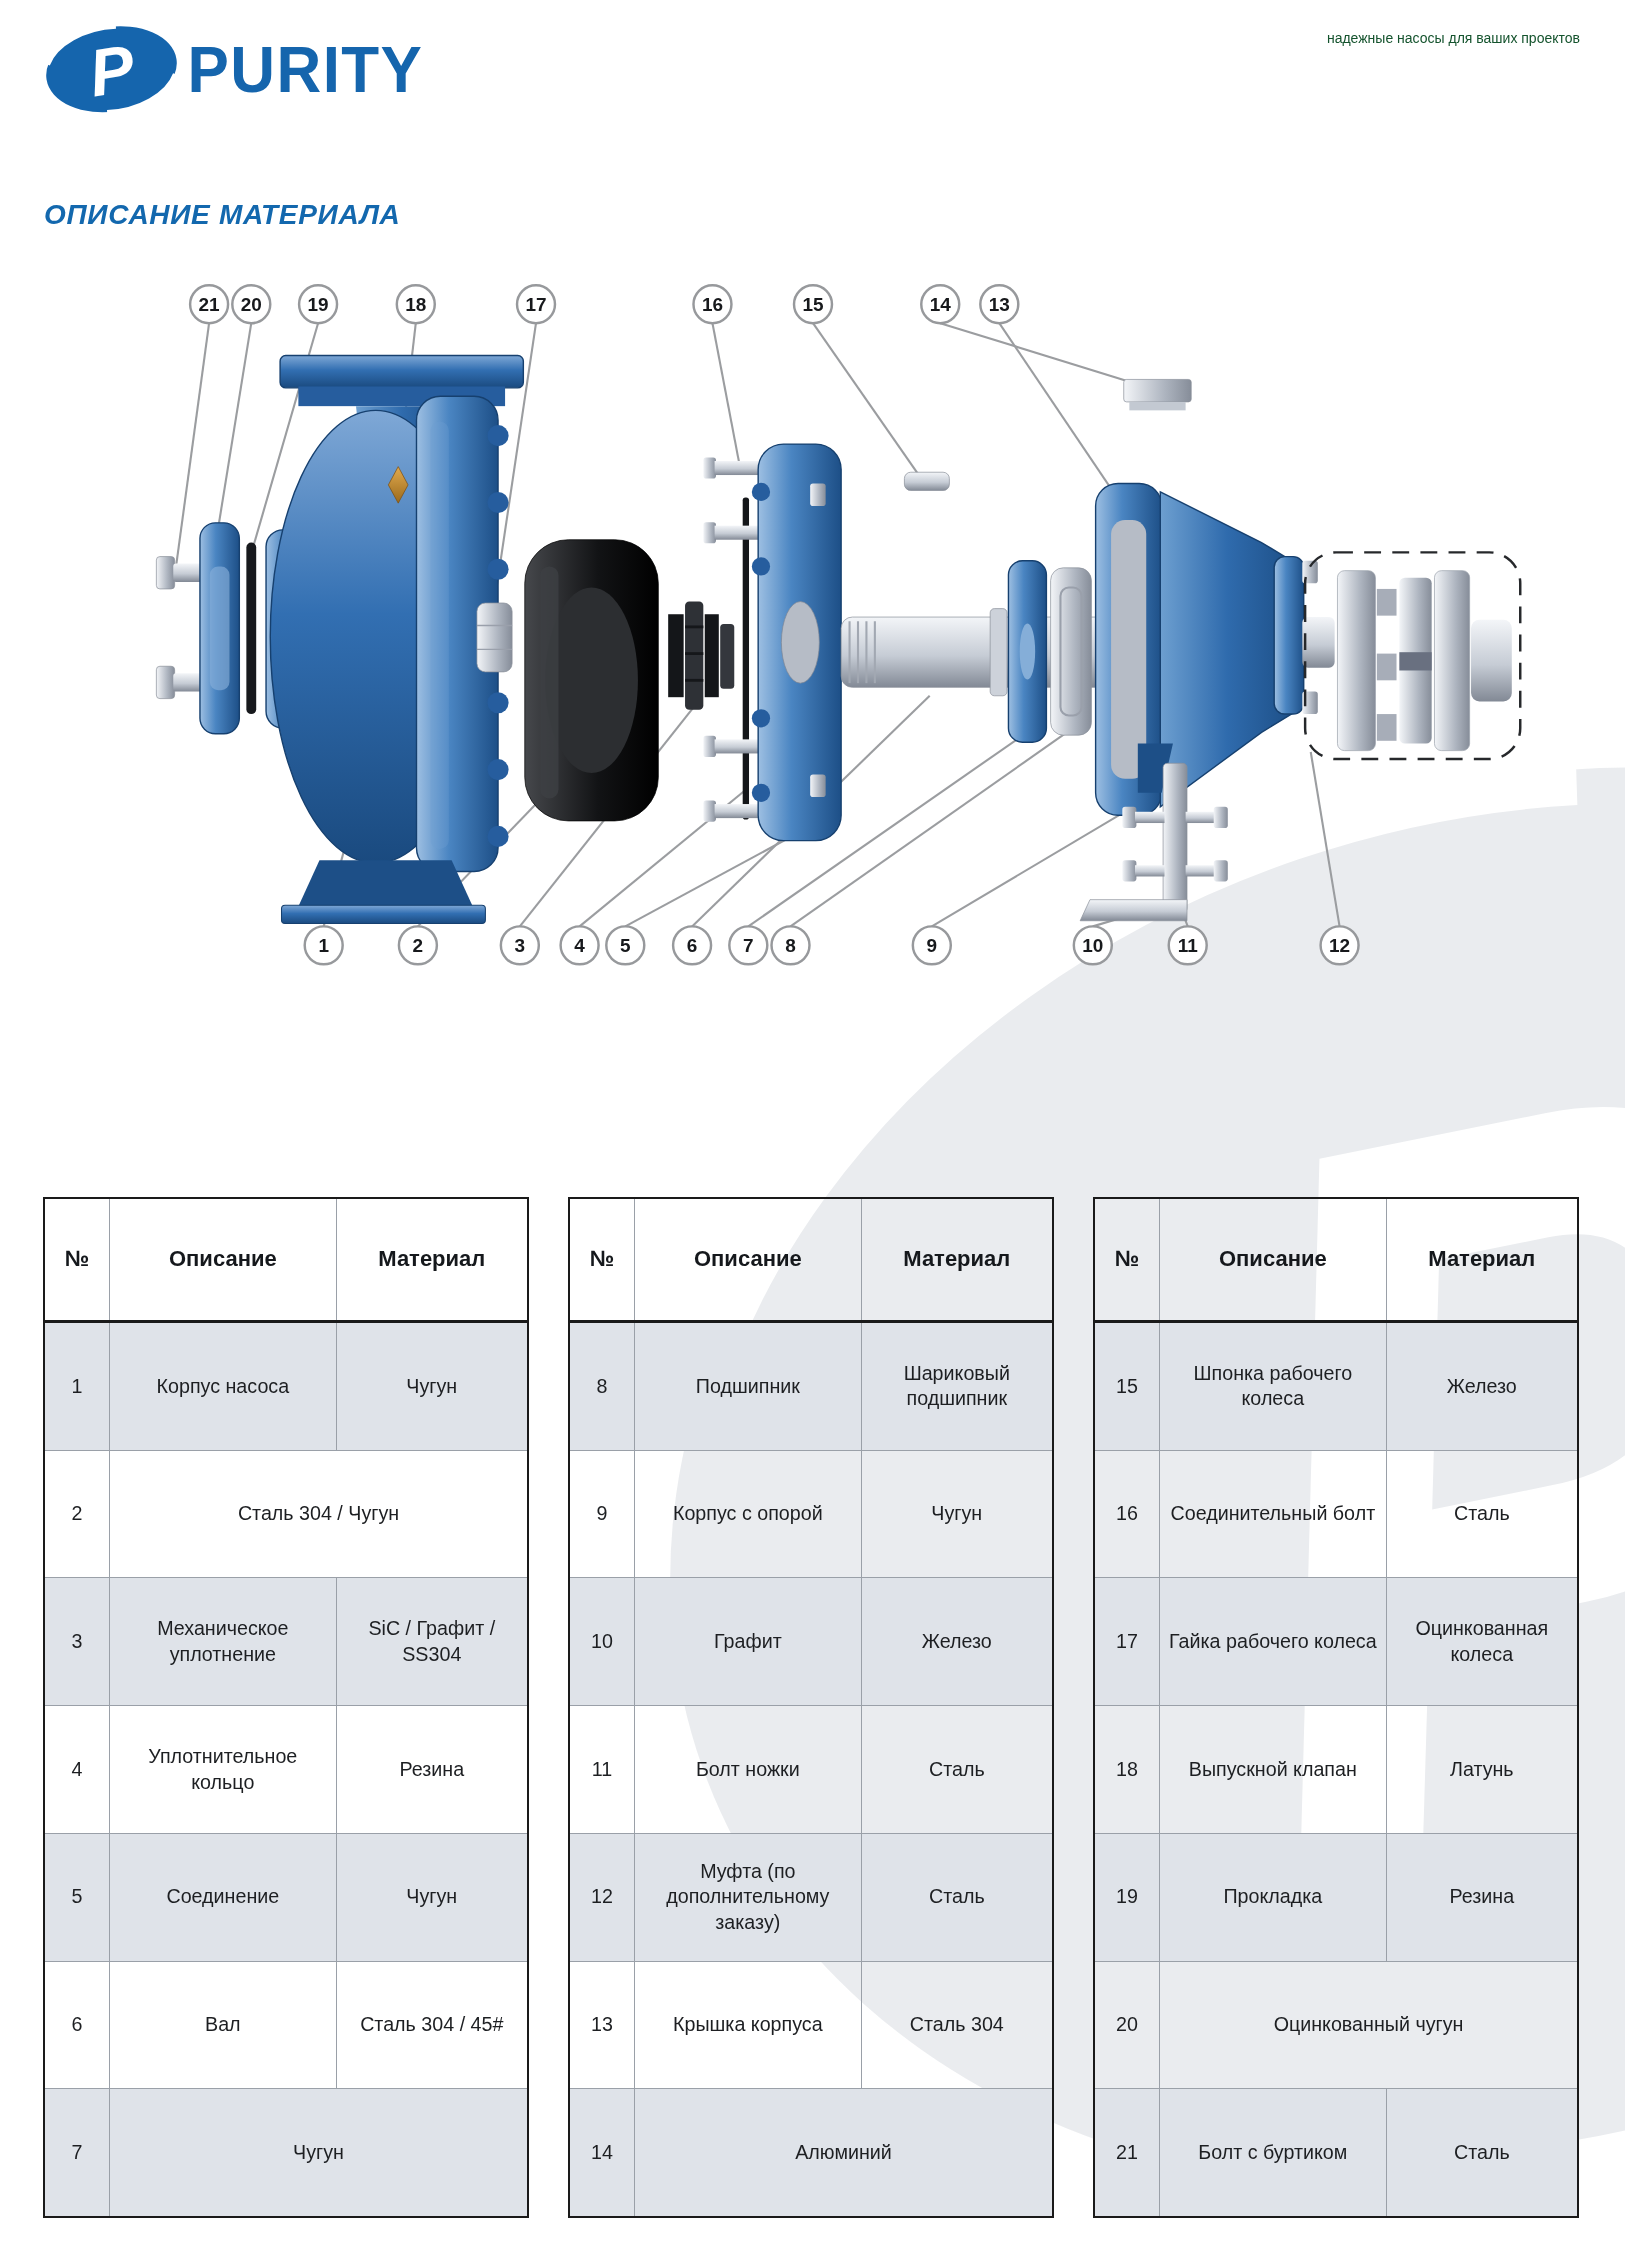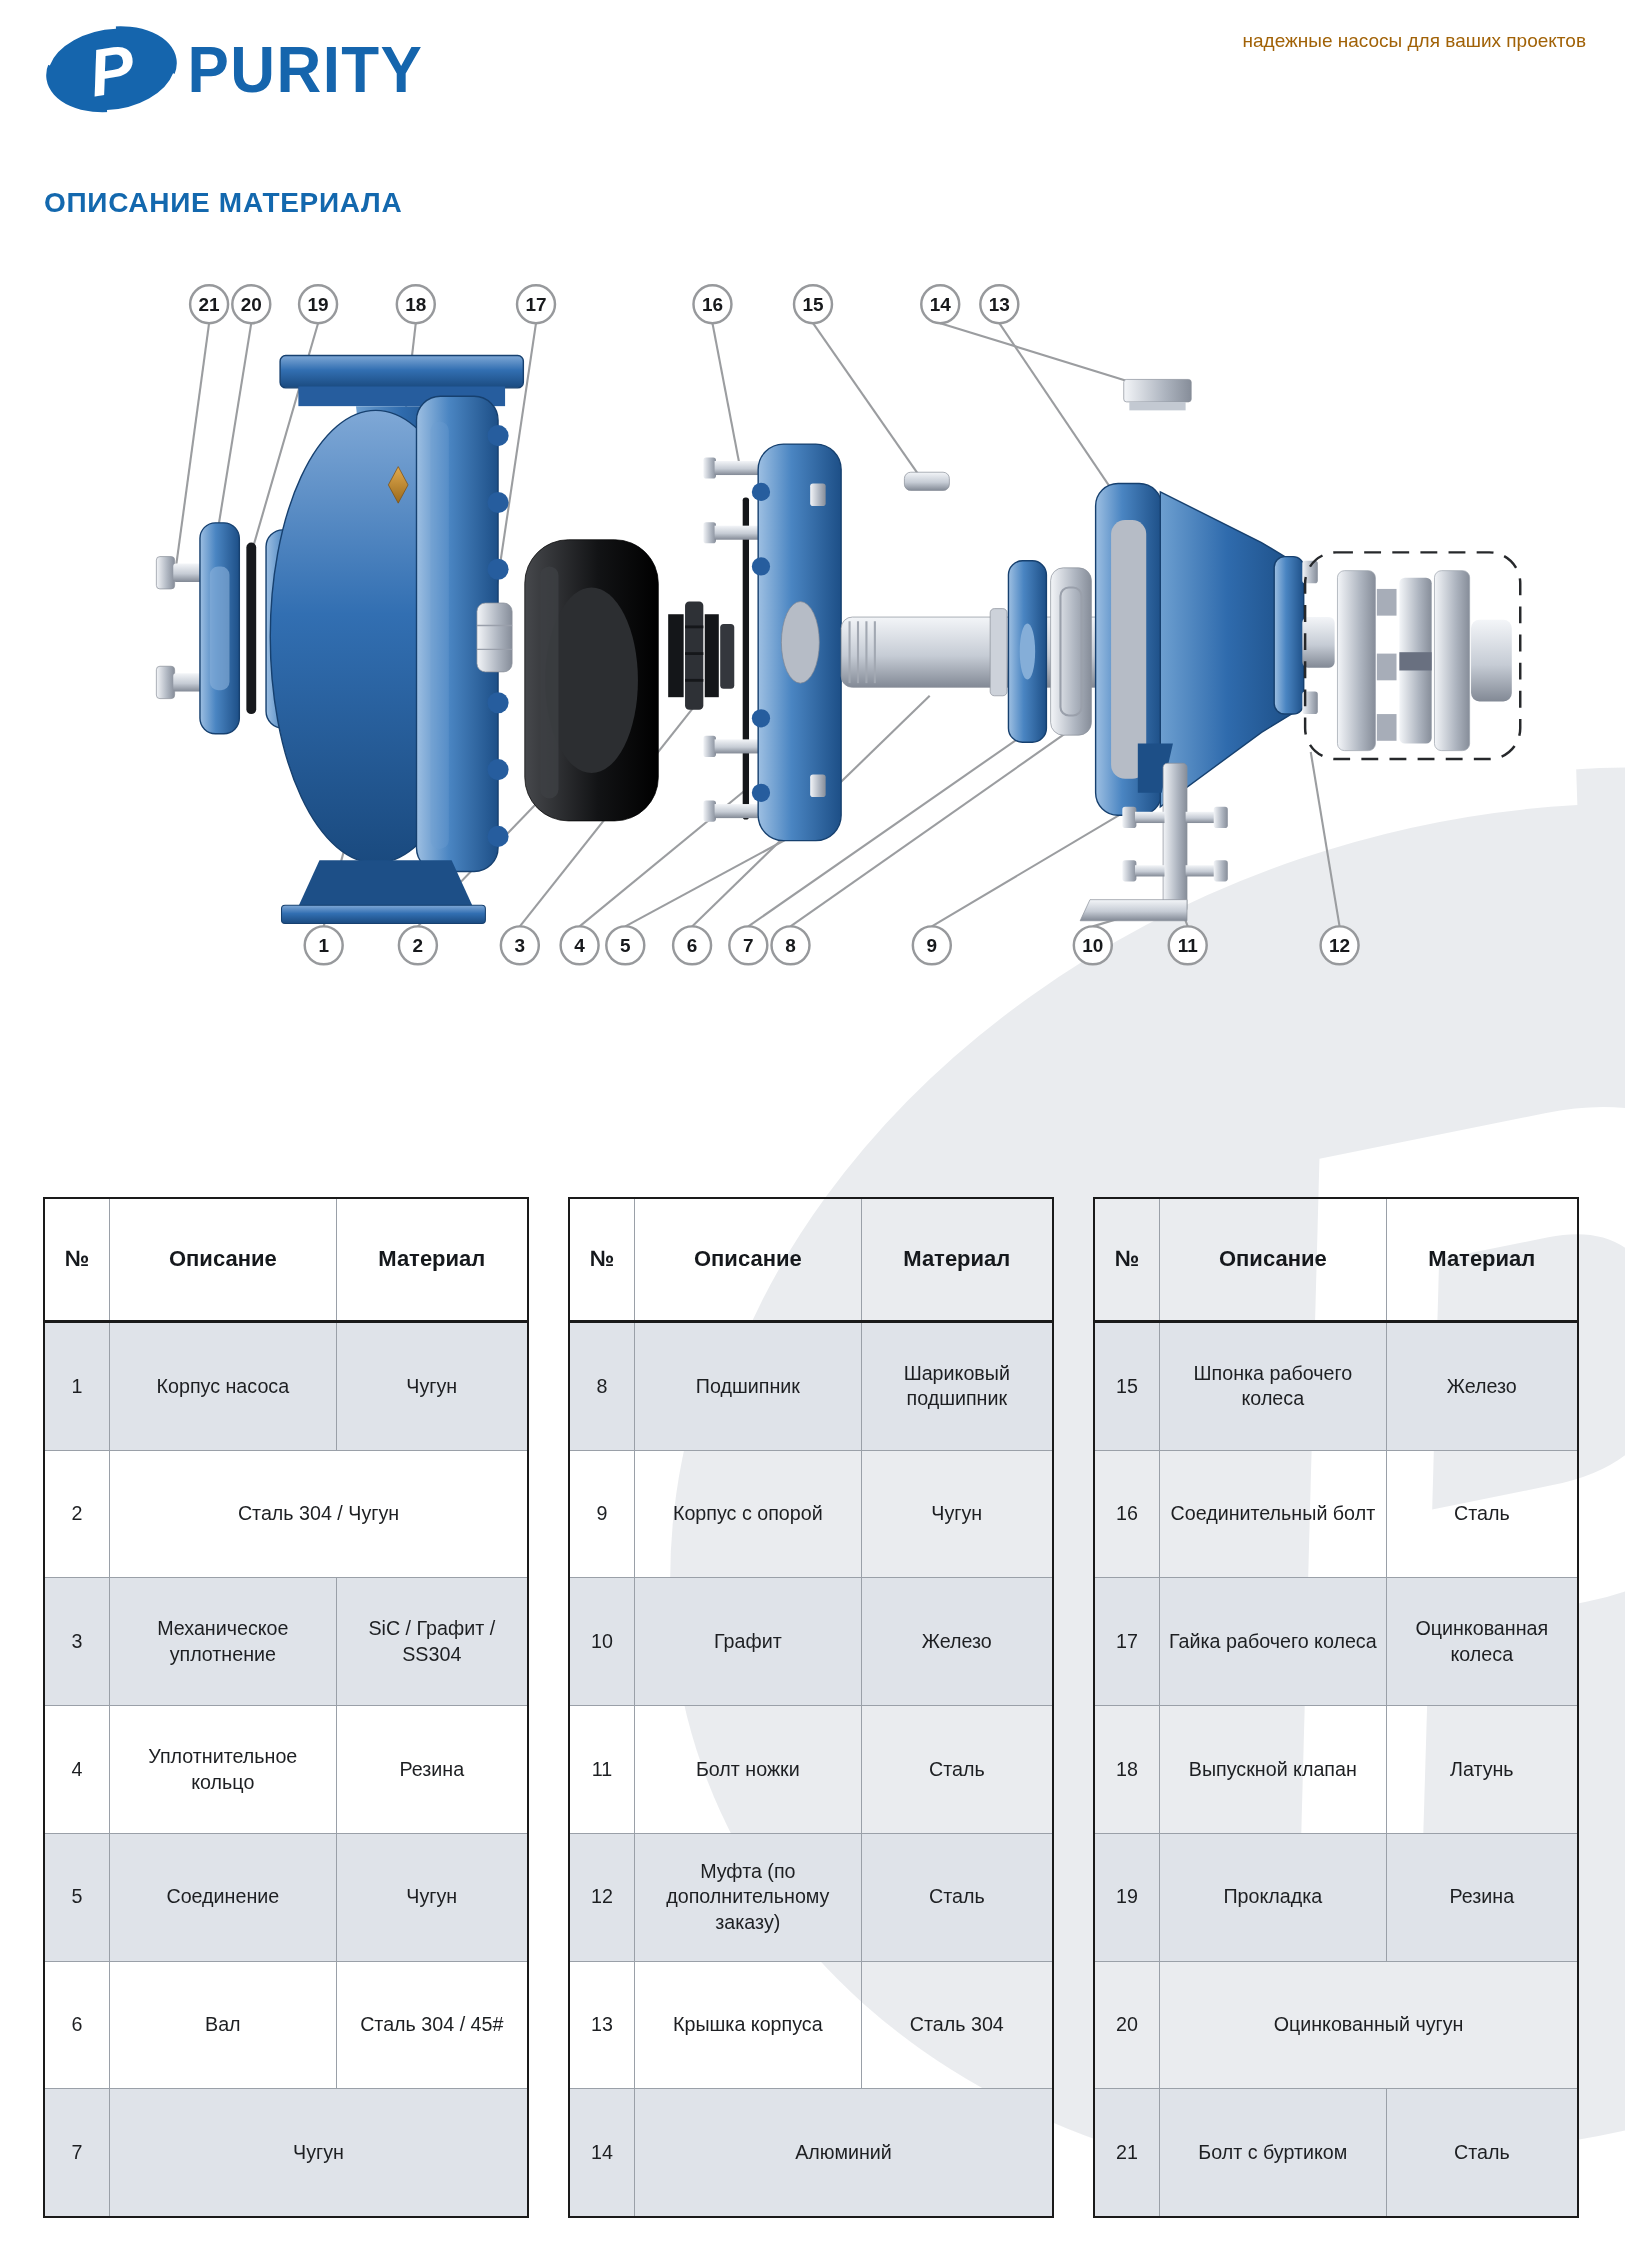--- a/index.html
+++ b/index.html
@@ -9,26 +9,26 @@
     overflow:hidden; font-family:"Liberation Sans", sans-serif;
   }
   
   .brand { position:absolute; left:41px; top:25px; display:flex; align-items:center; }
   .brand-icon { width:141px; height:90px; }
   .brand-word {
     font-size:62px; font-weight:bold; color:#1565ad; letter-spacing:1.4px;
     line-height:90px; margin-left:5.6px; transform:scaleY(1.04);
   }
   .tagline {
-    position:absolute; right:40px; top:29.5px; font-size:19px; color:#a16207;
+    position:absolute; right:46px; top:29.5px; font-size:14px; color:#14532d;
   }
   
   .page-title {
-    position:absolute; left:44px; top:187px; font-size:28px; font-weight:bold;
-    color:#1368ae; letter-spacing:0.7px;
+    position:absolute; left:44px; top:199px; font-size:28px; font-weight:bold;
+    color:#1368ae; letter-spacing:0.7px;font-style:italic;
   }
   
   .watermark { position:absolute; left:619px; top:745px; width:1800px; height:1491px; opacity:.92; }
   
   .diagram { position:absolute; left:0; top:281px; width:1626px; height:696px; }
   svg text { font-family:"Liberation Sans", sans-serif; }
   .callout-num { font-size:27px; font-weight:bold; fill:#17191c; }
   
   .tables {
     position:absolute; left:43px; top:1197px; width:1536px; height:1021px;

